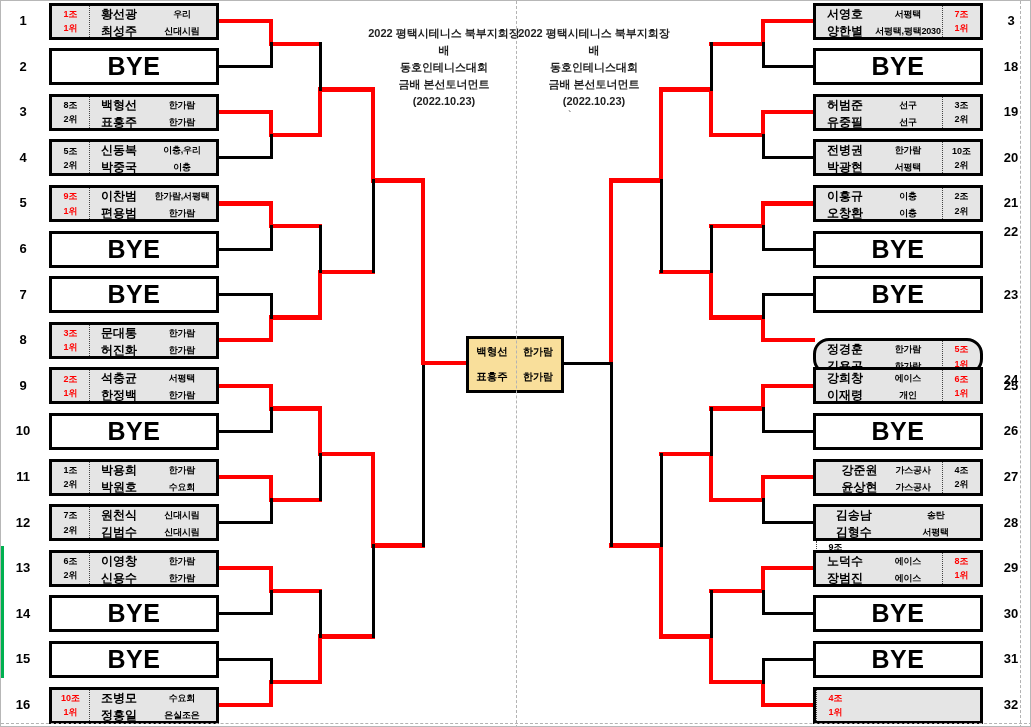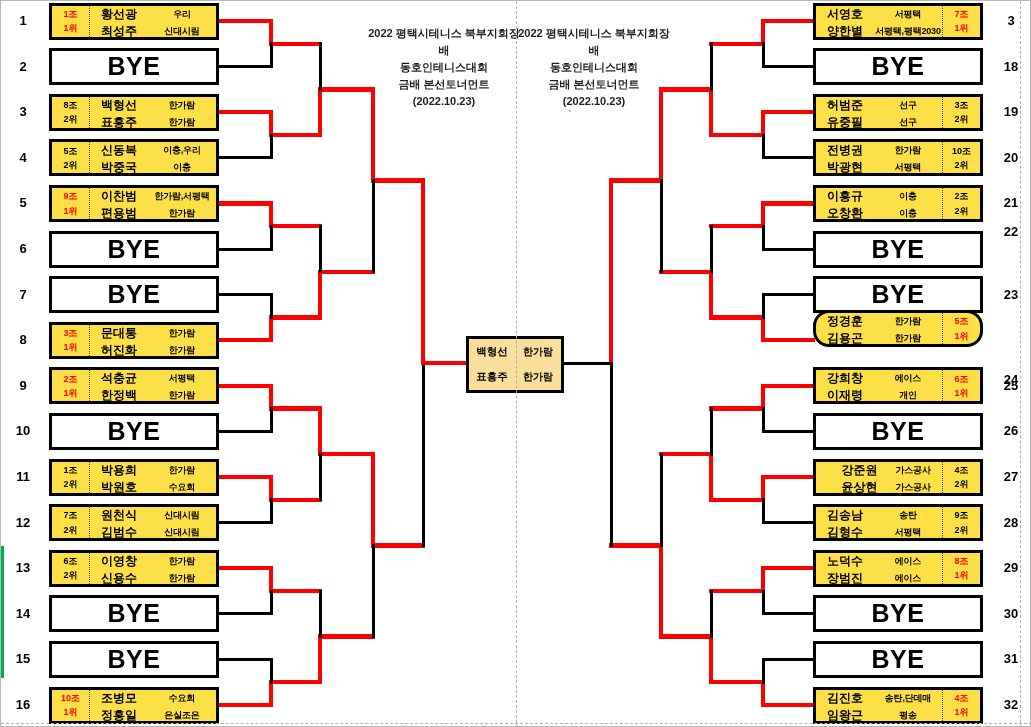--- a/index.html
+++ b/index.html
@@ -9,21 +9,21 @@
     border:1px solid #b7b7b7; overflow:hidden; margin:0 auto;
     font-family:"Liberation Sans","DejaVu Sans",sans-serif;
   }
   svg.lines { position:absolute; left:0; top:0; z-index:1; }
   .entry-num {
     position:absolute; width:32px; text-align:center;
     font-size:13px; font-weight:bold; color:#000; z-index:2;
   }
   .entry-box {
     position:absolute; width:170px; height:37px; border:3px solid #000;
-    background:#fde047; display:flex; z-index:2;
+    background:#e5e5e5; display:flex; z-index:2;
   }
   .seed-cell {
     width:38px; display:flex; flex-direction:column; justify-content:space-around;
     align-items:center; padding:1px 0;
   }
   .seed-cell.left-side { border-right:1px dotted #444; }
   .seed-cell.right-side { border-left:1px dotted #444; }
   .seed-txt { font-size:9px; font-weight:bold; line-height:10px; }
   .rows-cell { flex:1; display:flex; flex-direction:column; }
   .player-row { flex:1; display:flex; align-items:center; }
@@ -398,21 +398,21 @@
         <div class="seed-cell right-side">
           <span class="seed-txt" style="color: rgb(0, 0, 0);">2조</span>
           <span class="seed-txt" style="color: rgb(0, 0, 0);">2위</span>
         </div>
       </div>
       <div class="entry-num" style="left: 994px; top: 223px;">22</div>
       <div class="bye-box" style="left: 812px; top: 229.5px;">BYE</div>
       <div class="entry-num" style="left: 994px; top: 285.6px;">23</div>
       <div class="bye-box" style="left: 812px; top: 275.1px;">BYE</div>
       <div class="entry-num" style="left: 994px; top: 331.2px; margin-top: 40px;">24</div>
-      <div class="entry-box" style="left: 812px; top: 309px; border-radius: 16px;">
+      <div class="entry-box" style="left: 812px; top: 337px; border-radius: 16px;">
         <div class="rows-cell">
           <div class="player-row">
             <span class="p-name">정경훈</span>
             <span class="p-club">한가람</span>
           </div>
           <div class="player-row">
             <span class="p-name">김용곤</span>
             <span class="p-club">한가람</span>
           </div>
         </div>
@@ -451,21 +451,21 @@
             <span class="p-name">윤상현</span>
             <span class="p-club">가스공사</span>
           </div>
         </div>
         <div class="seed-cell right-side">
           <span class="seed-txt" style="color: rgb(0, 0, 0);">4조</span>
           <span class="seed-txt" style="color: rgb(0, 0, 0);">2위</span>
         </div>
       </div>
       <div class="entry-num" style="left: 994px; top: 513.6px;">28</div>
-      <div class="entry-box" style="left: 812px; top: 503.1px;">
+      <div class="entry-box" style="left: 812px; top: 503.1px; flex-direction: column;">
         <div class="rows-cell">
           <div class="player-row">
             <span class="p-name">김송남</span>
             <span class="p-club">송탄</span>
           </div>
           <div class="player-row">
             <span class="p-name">김형수</span>
             <span class="p-club">서평택</span>
           </div>
         </div>
@@ -490,30 +490,20 @@
           <span class="seed-txt" style="color: rgb(255, 0, 0);">8조</span>
           <span class="seed-txt" style="color: rgb(255, 0, 0);">1위</span>
         </div>
       </div>
       <div class="entry-num" style="left: 994px; top: 604.8px;">30</div>
       <div class="bye-box" style="left: 812px; top: 594.3px;">BYE</div>
       <div class="entry-num" style="left: 994px; top: 650.4px;">31</div>
       <div class="bye-box" style="left: 812px; top: 639.9px;">BYE</div>
       <div class="entry-num" style="left: 994px; top: 696px;">32</div>
       <div class="entry-box" style="left: 812px; top: 685.5px;">
-        <div class="rows-cell">
-          <div class="player-row">
-            <span class="p-name">김진호</span>
-            <span class="p-club">송탄,단데매</span>
-          </div>
-          <div class="player-row">
-            <span class="p-name">임왕근</span>
-            <span class="p-club">평송</span>
-          </div>
-        </div>
         <div class="seed-cell right-side">
           <span class="seed-txt" style="color: rgb(255, 0, 0);">4조</span>
           <span class="seed-txt" style="color: rgb(255, 0, 0);">1위</span>
         </div>
       </div>
     </div>
 
   <div class="dash-v" style="left:515px;"></div>
   <div class="dash-v" style="left:1019px;"></div>
   <div class="dash-h" style="top:722px;"></div>

